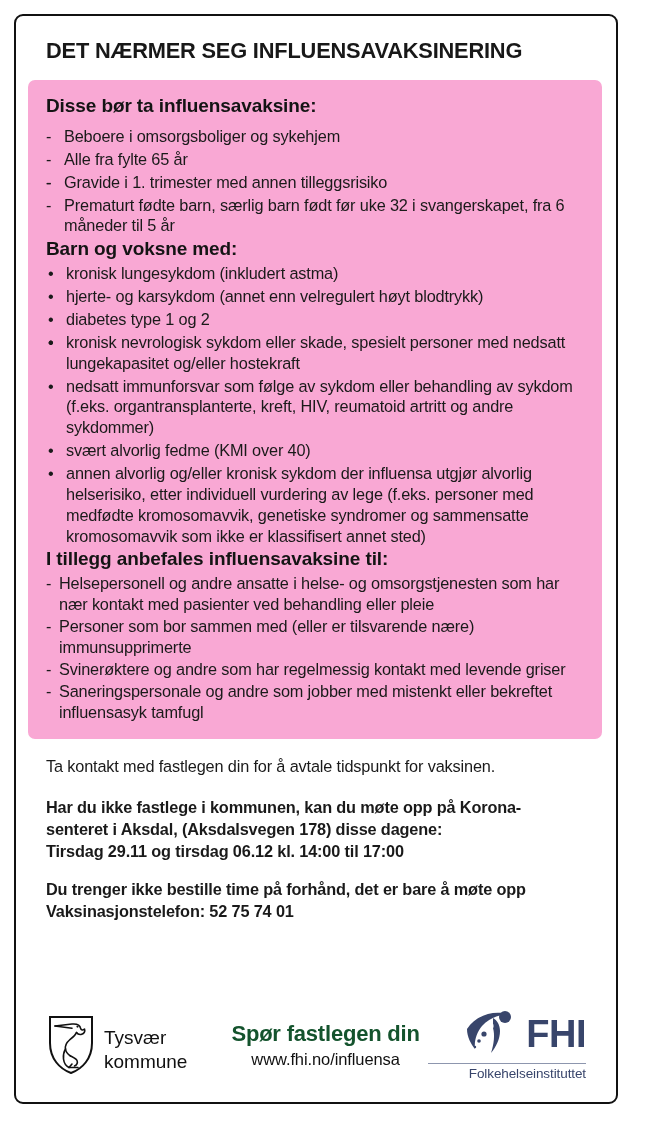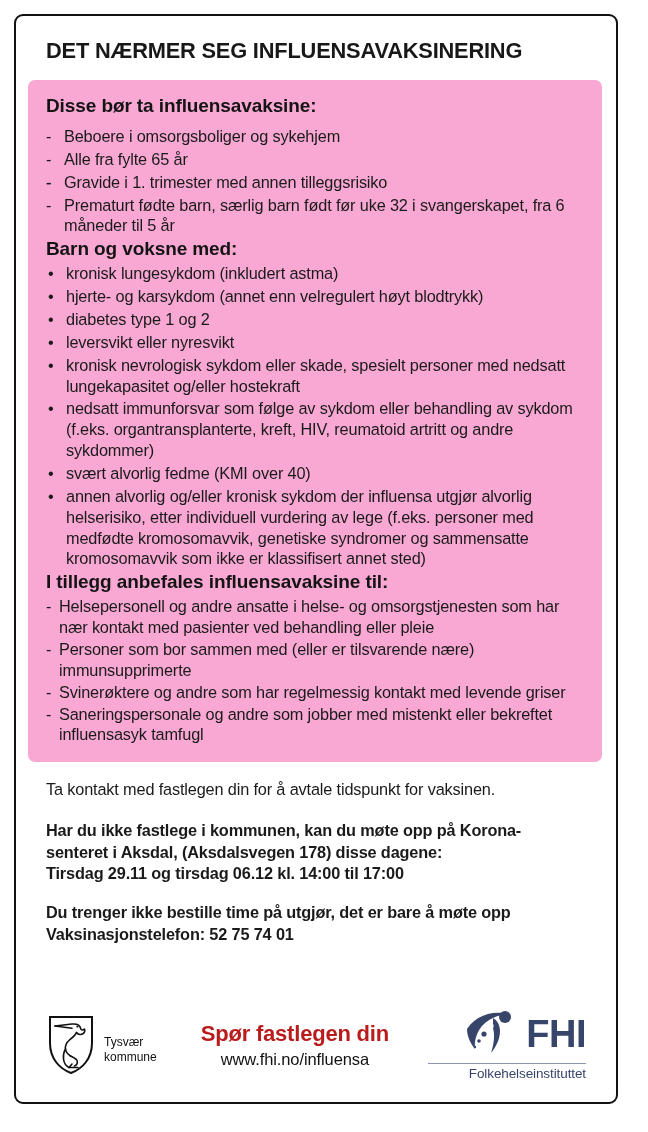--- a/index.html
+++ b/index.html
@@ -100,33 +100,33 @@
     display: flex;
     align-items: center;
   }
   .tysvaer {
     display: flex;
     align-items: center;
     margin-left: 32px;
   }
   .tysvaer-text {
     margin-left: 10px;
-    font-size: 12px;
+    font-size: 19px;
     line-height: 1.25;
     color: #111;
     margin-top: 9px;
   }
   .sporr {
     margin-left: 44px;
     text-align: center;
   }
   .sporr-main {
     font-size: 22px;
     font-weight: bold;
-    color: #b91c1c;
+    color: #14532d;
     letter-spacing: -0.2px;
   }
   .sporr-url {
     font-size: 16.5px;
     color: #111;
     margin-top: 3px;
     letter-spacing: -0.1px;
   }
   .fhi {
     margin-left: auto;
@@ -177,21 +177,21 @@
       <li><span class="mk">-</span><span>Gravide i 1. trimester med annen tilleggsrisiko</span></li>
       <li><span class="mk">-</span><span>Prematurt fødte barn, særlig barn født før uke 32 i svangerskapet, fra 6 måneder til 5 år</span></li>
     </ul>
 
     <div class="panel-heading spaced tight">Barn og voksne med:</div>
 
     <ul class="plain bullets">
       <li><span class="mk">•</span><span>kronisk lungesykdom (inkludert astma)</span></li>
       <li><span class="mk">•</span><span>hjerte- og karsykdom (annet enn velregulert høyt blodtrykk)</span></li>
       <li><span class="mk">•</span><span>diabetes type 1 og 2</span></li>
-      <li><span class="mk">•</span><span>leversvikt eller nyresvikt</span></li>
+      <li><span class="mk">•</span></li>
       <li><span class="mk">•</span><span>kronisk nevrologisk sykdom eller skade, spesielt personer med nedsatt lungekapasitet og/eller hostekraft</span></li>
       <li><span class="mk">•</span><span>nedsatt immunforsvar som følge av sykdom eller behandling av sykdom (f.eks. organtransplanterte, kreft, HIV, reumatoid artritt og andre sykdommer)</span></li>
       <li><span class="mk">•</span><span>svært alvorlig fedme (KMI over 40)</span></li>
       <li><span class="mk">•</span><span>annen alvorlig og/eller kronisk sykdom der influensa utgjør alvorlig helserisiko, etter individuell vurdering av lege (f.eks. personer med medfødte kromosomavvik, genetiske syndromer og sammensatte kromosomavvik som ikke er klassifisert annet sted)</span></li>
     </ul>
 
     <div class="panel-heading spaced tight">I tillegg anbefales influensavaksine til:</div>
 
     <ul class="plain dashtight">
       <li><span class="mk">-</span><span>Helsepersonell og andre ansatte i helse- og omsorgstjenesten som har nær kontakt med pasienter ved behandling eller pleie</span></li>
@@ -202,21 +202,21 @@
 
   </div>
 
   <div class="below">
     <p>Ta kontakt med fastlegen din for å avtale tidspunkt for vaksinen.</p>
     <div class="gap"></div>
     <p class="bold">Har du ikke fastlege i kommunen, kan du møte opp på Korona-</p>
     <p class="bold">senteret i Aksdal, (Aksdalsvegen 178) disse dagene:</p>
     <p class="bold">Tirsdag 29.11 og tirsdag 06.12 kl. 14:00 til 17:00</p>
     <div class="gap-sm"></div>
-    <p class="bold">Du trenger ikke bestille time på utgjør, det er bare å møte opp</p>
+    <p class="bold">Du trenger ikke bestille time på forhånd, det er bare å møte opp</p>
     <p class="bold">Vaksinasjonstelefon: 52 75 74 01</p>
   </div>
 
   <div class="footer">
 
     <div class="tysvaer">
       <svg width="46" height="60" viewBox="0 0 46 60">
         <path d="M2 2 H44 V28 C44 44 34 54 23 58 C12 54 2 44 2 28 Z" fill="#ffffff" stroke="#111111" stroke-width="2"></path>
         <g fill="none" stroke="#111111" stroke-width="1.6" stroke-linejoin="round" stroke-linecap="round">
           <path d="M7 11 L24 9 C29 8.6 32 10 32.5 13 C33 15.5 35 15.5 36.5 14 C37.5 16.5 36 19 33 19.5 C31 19.8 29.5 19 28.5 17.5"></path>

